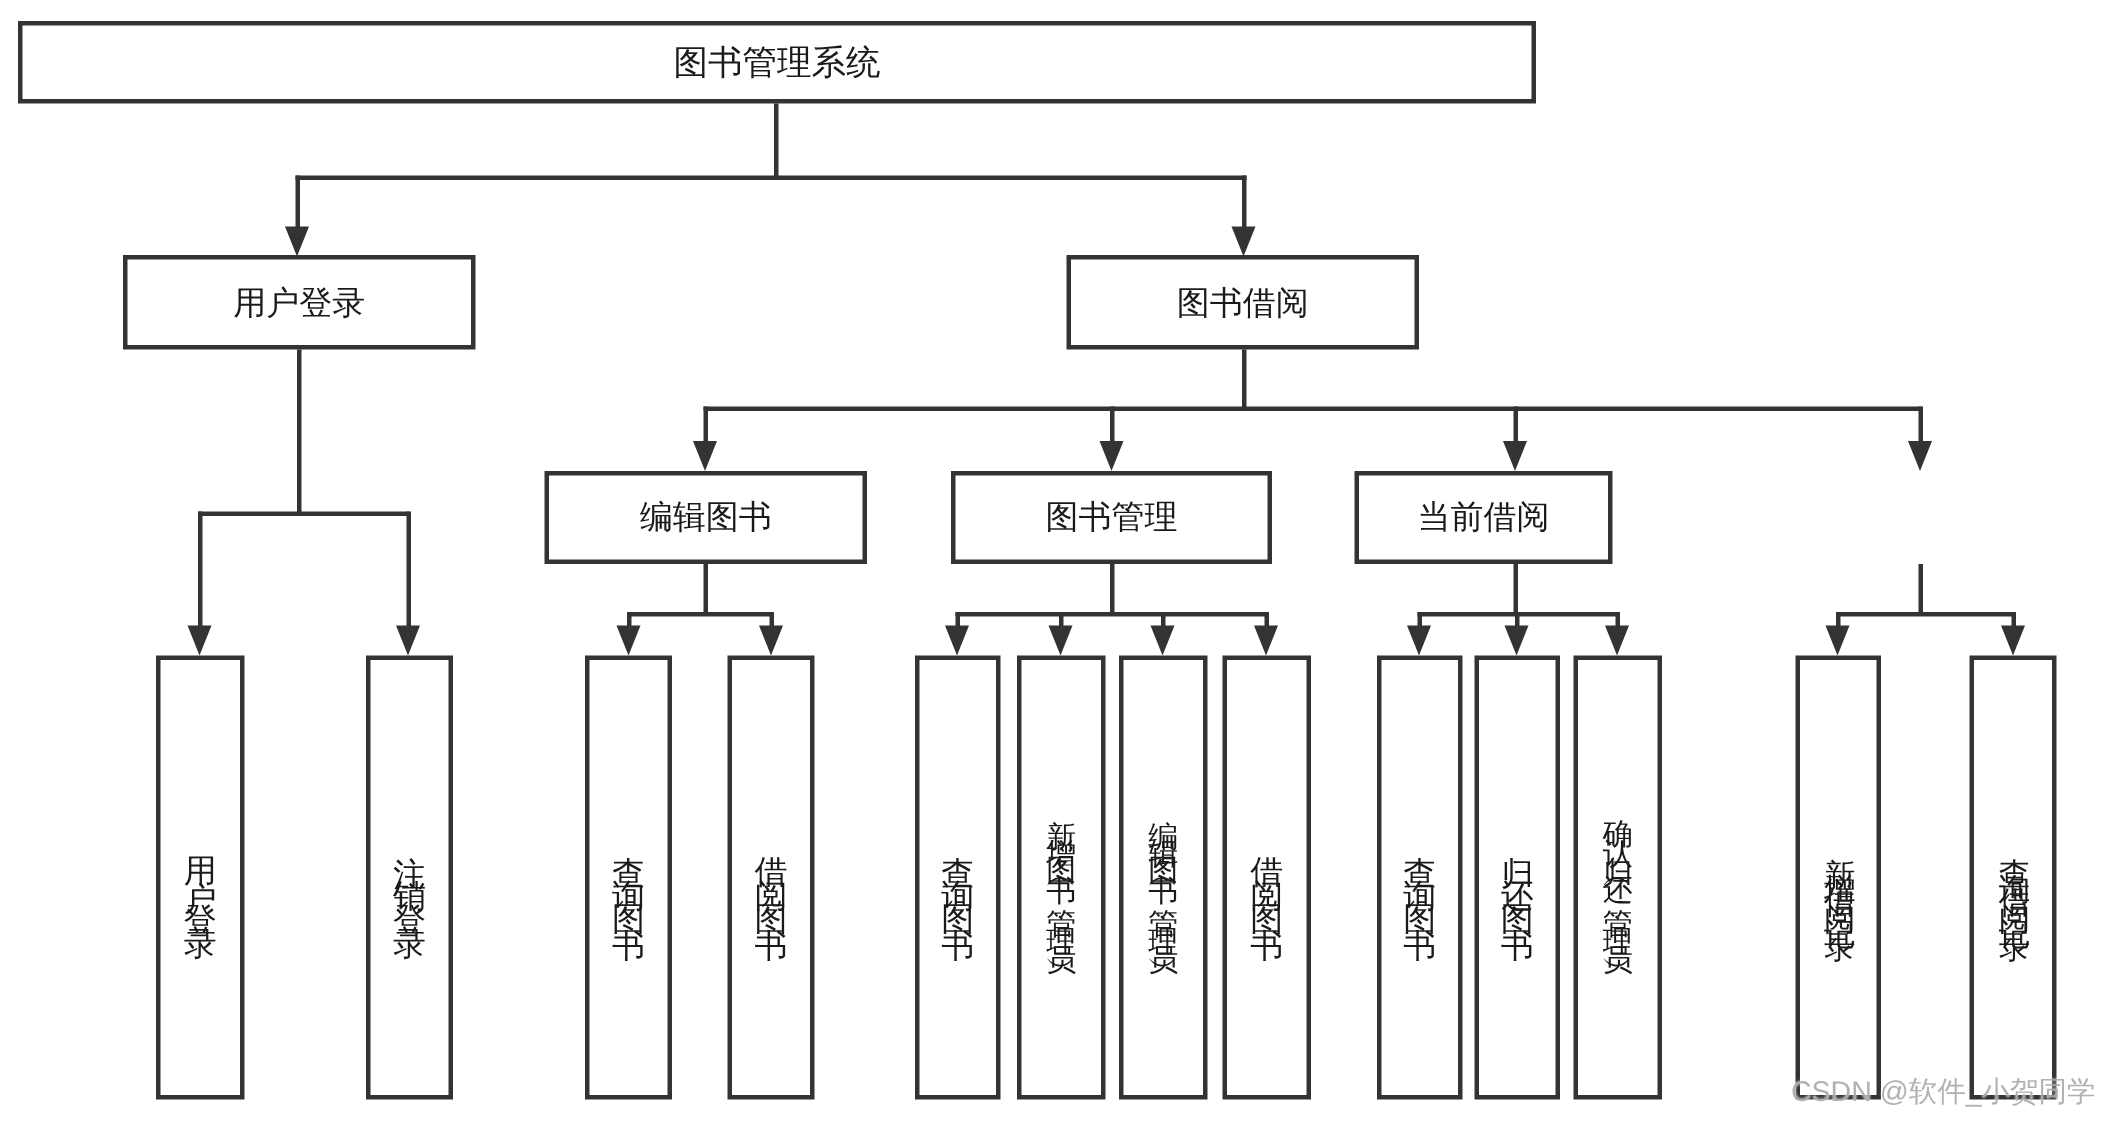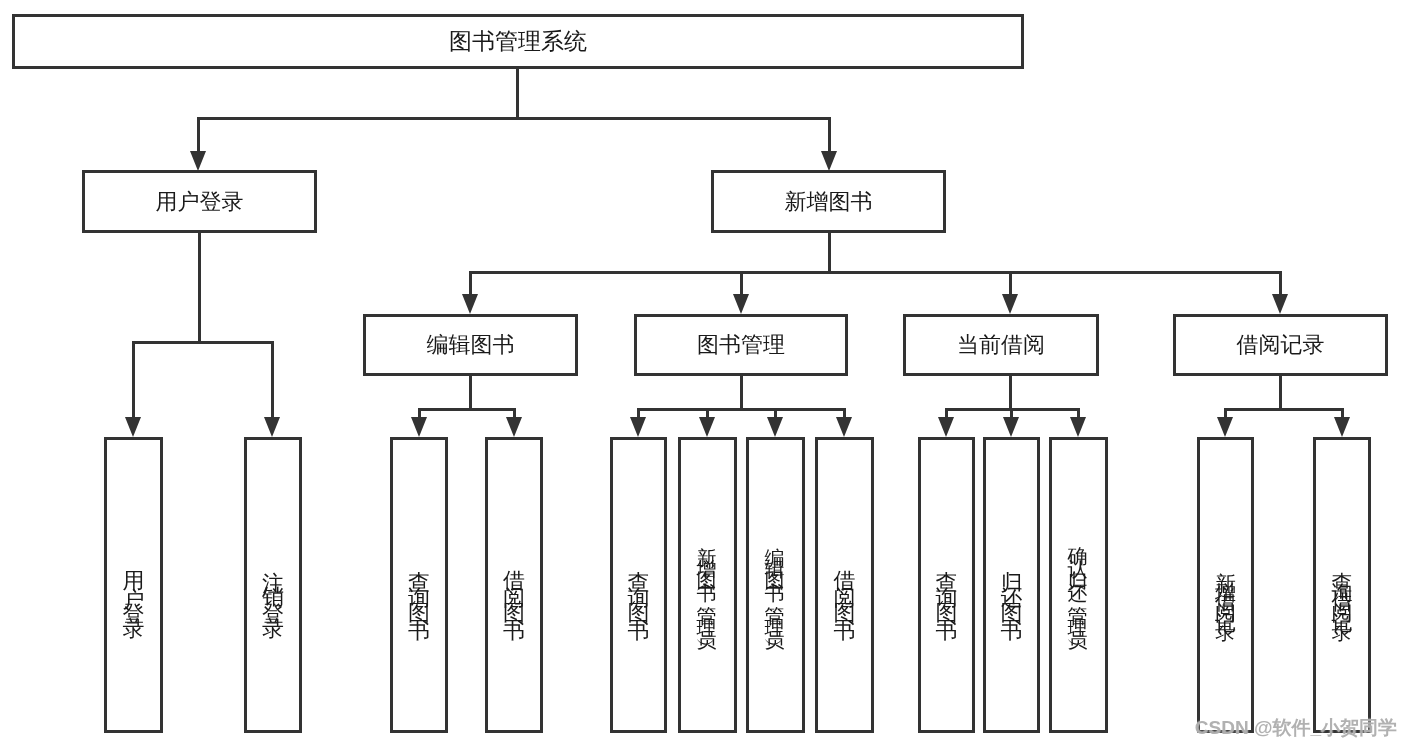--- a/index.html
+++ b/index.html
@@ -55,50 +55,46 @@
   }
   .watermark {
     position: absolute;
     right: 8px;
     bottom: 6px;
     font-size: 19px;
     color: rgba(168,168,168,0.9);
     text-shadow: 0 0 2px #ffffff;
     z-index: 5;
     white-space: nowrap;
-    font-weight: bold;
   }
 </style>
 </head>
 <body>
 
 <div class="stage">
 
   <div class="box hbox rootbox" style="left:12px;top:14px;width:1012px;height:55px">
     <span class="lbl">图书管理系统</span>
   </div>
 
   <div class="box hbox" style="left:82px;top:170px;width:235px;height:63px">
     <span class="lbl">用户登录</span>
   </div>
   <div class="box hbox" style="left:711px;top:170px;width:235px;height:63px">
-    <span class="lbl">新增图书</span>
+    <span class="lbl">图书借阅</span>
   </div>
 
   <div class="box hbox" style="left:363px;top:314px;width:215px;height:62px">
     <span class="lbl">编辑图书</span>
   </div>
   <div class="box hbox" style="left:634px;top:314px;width:214px;height:62px">
     <span class="lbl">图书管理</span>
   </div>
-  <div class="box hbox" style="left:903px;top:314px;width:196px;height:62px">
+  <div class="box hbox" style="left:903px;top:314px;width:172px;height:62px">
     <span class="lbl">当前借阅</span>
-  </div>
-  <div class="box hbox" style="left:1173px;top:314px;width:215px;height:62px">
-    <span class="lbl">借阅记录</span>
   </div>
 
   <div class="box vbox v4" style="left:104px;top:437px;width:59px;height:296px">
     <span class="lbl">用户登录</span>
   </div>
   <div class="box vbox v4" style="left:244px;top:437px;width:58px;height:296px">
     <span class="lbl">注销登录</span>
   </div>
 
   <div class="box vbox v4" style="left:390px;top:437px;width:58px;height:296px">

